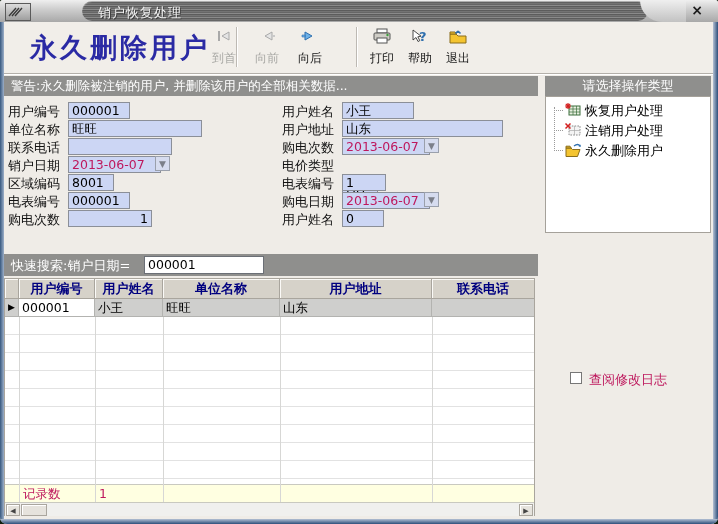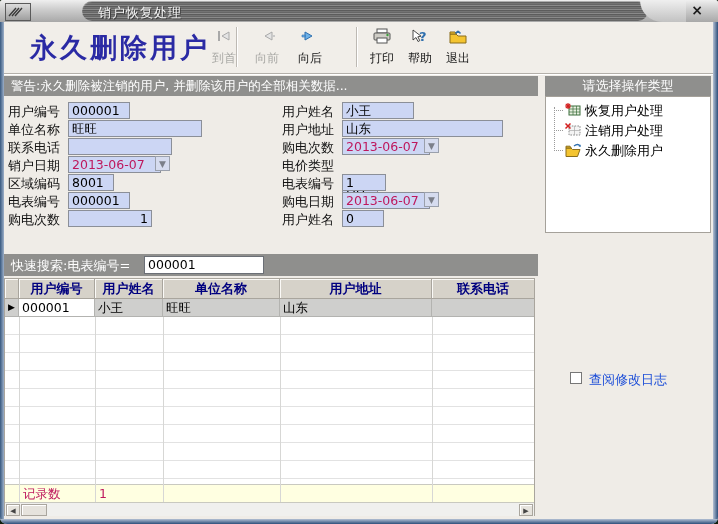--- a/index.html
+++ b/index.html
@@ -78,21 +78,21 @@
   .titem{position:absolute;left:2px;width:160px;height:18px;cursor:default;}
   .titem .twig{position:absolute;left:6px;top:9px;width:9px;border-top:1px dotted #9a9a9a;}
   .titem .ticon{position:absolute;left:16px;top:1px;width:18px;height:16px;}
   .titem .tlabel{position:absolute;left:37px;top:1px;font-size:13px;color:#000;white-space:nowrap;}
   .confirm-btn{position:absolute;left:575px;top:252px;width:93px;height:24px;background:#f2efe9;
     border:1px solid #6f6f6f;border-right-width:2px;border-bottom-width:2px;
     box-shadow:inset 1px 1px 0 #fff,inset -1px -1px 0 #b9b5ae;
     font-size:13px;text-align:center;line-height:23px;color:#000;cursor:default;box-sizing:border-box;}
   .chk-row{position:absolute;left:570px;top:371px;height:15px;cursor:default;}
   .chk-box{position:absolute;left:0;top:1px;width:12px;height:12px;background:#fff;border:1px solid #777;box-sizing:border-box;}
-  .chk-label{position:absolute;left:19px;top:0;font-size:13px;color:#1d4ed8;white-space:nowrap;}
+  .chk-label{position:absolute;left:19px;top:0;font-size:13px;color:#be185d;white-space:nowrap;}
 </style>
 </head>
 <body>
 
 <div id="window">
 
   <div class="titlebar">
     <div class="title-pill"></div>
     <div class="app-icon">
       <svg width="22" height="14" viewBox="0 0 22 14">
@@ -222,21 +222,21 @@
     <span class="flabel">购电日期</span>
     <span class="fvalue combo" style="left:60px;width:80px;">2013-06-07</span>
     <span class="combo-arrow" style="left:142px;">▼</span>
   </div>
   <div class="frow" style="left:282px;top:210px;">
     <span class="flabel">用户姓名</span>
     <span class="fvalue" style="left:60px;width:34px;">0</span>
   </div>
 
   <div class="search-bar">
-    <span class="search-label">快速搜索:电表编号=</span>
+    <span class="search-label">快速搜索:销户日期=</span>
     <span class="search-input">000001</span>
   </div>
 
   <div class="grid">
     <div class="ghead">
       <div class="hc" style="width:14px;"></div>
       <div class="hc" style="width:76px;">用户编号</div>
       <div class="hc" style="width:68px;">用户姓名</div>
       <div class="hc" style="width:117px;">单位名称</div>
       <div class="hc" style="width:152px;">用户地址</div>

